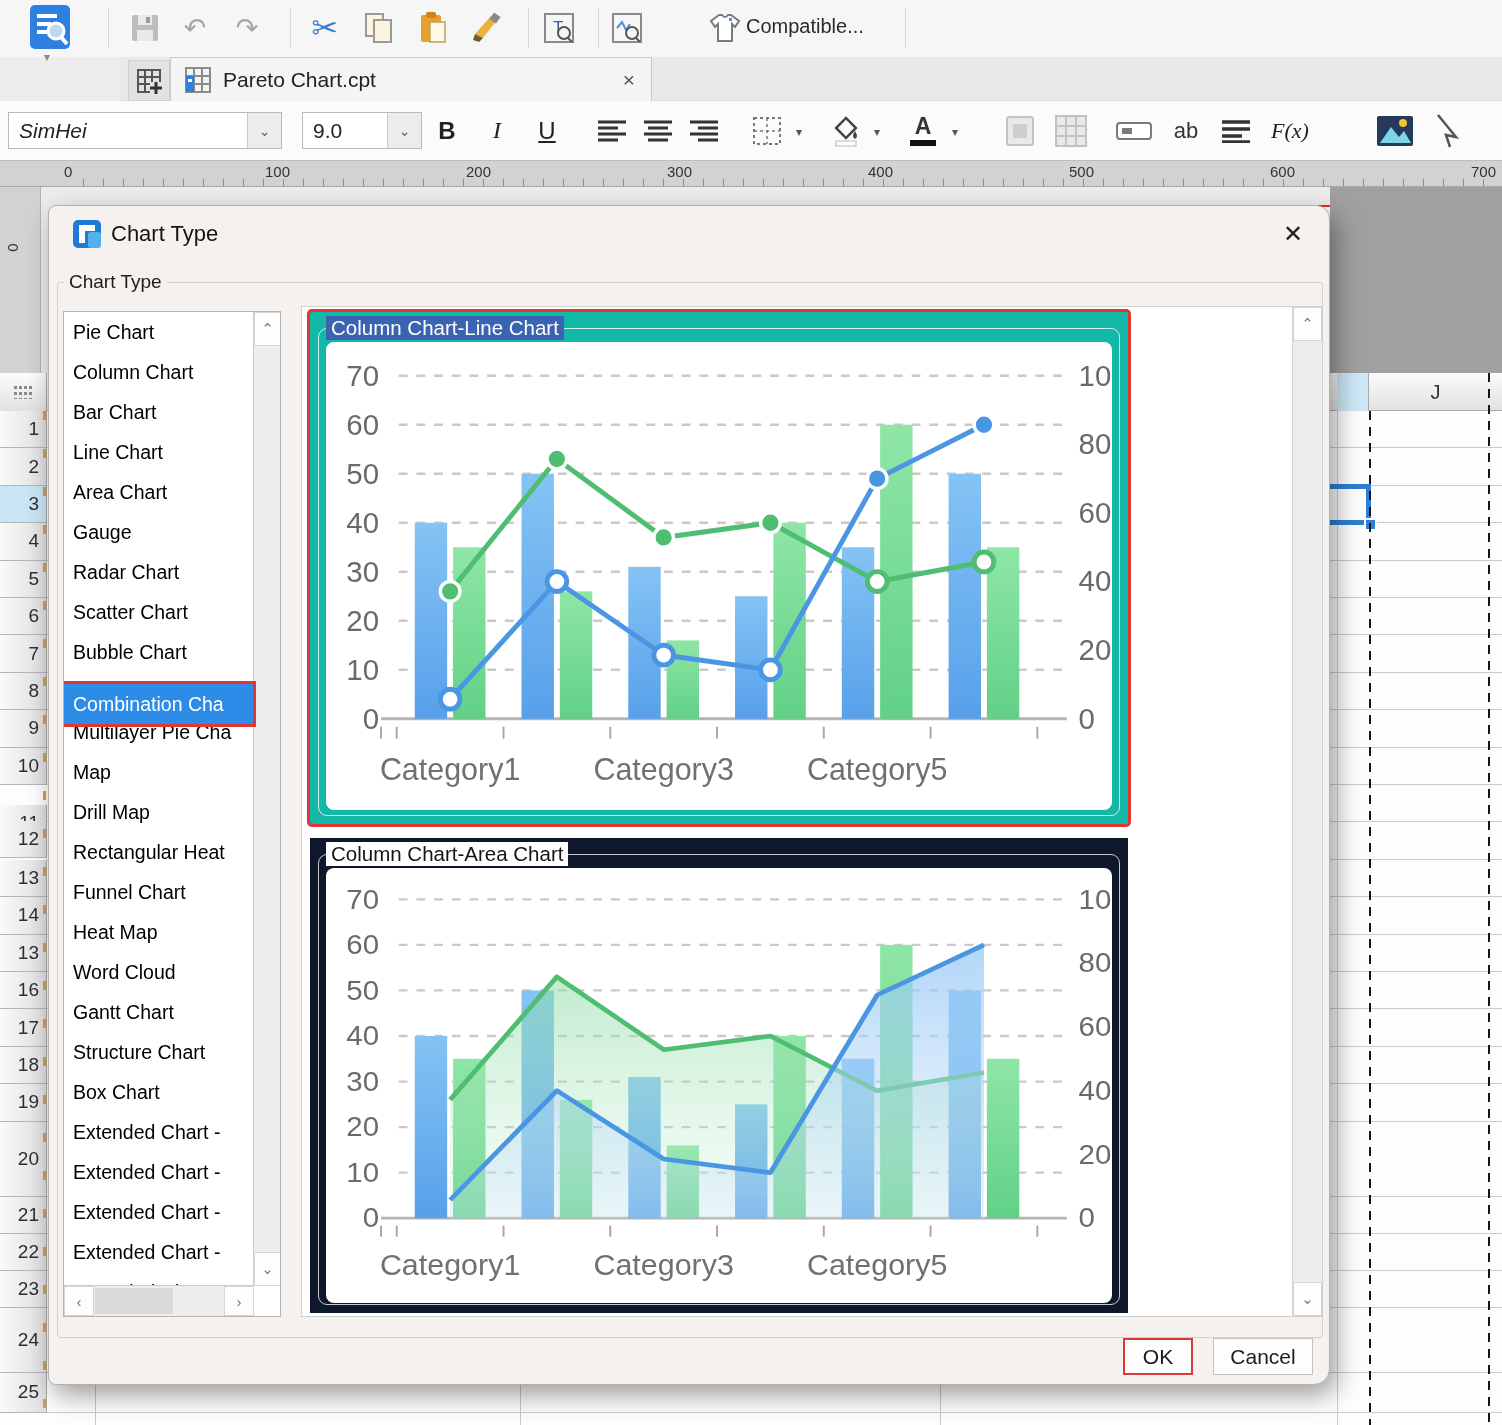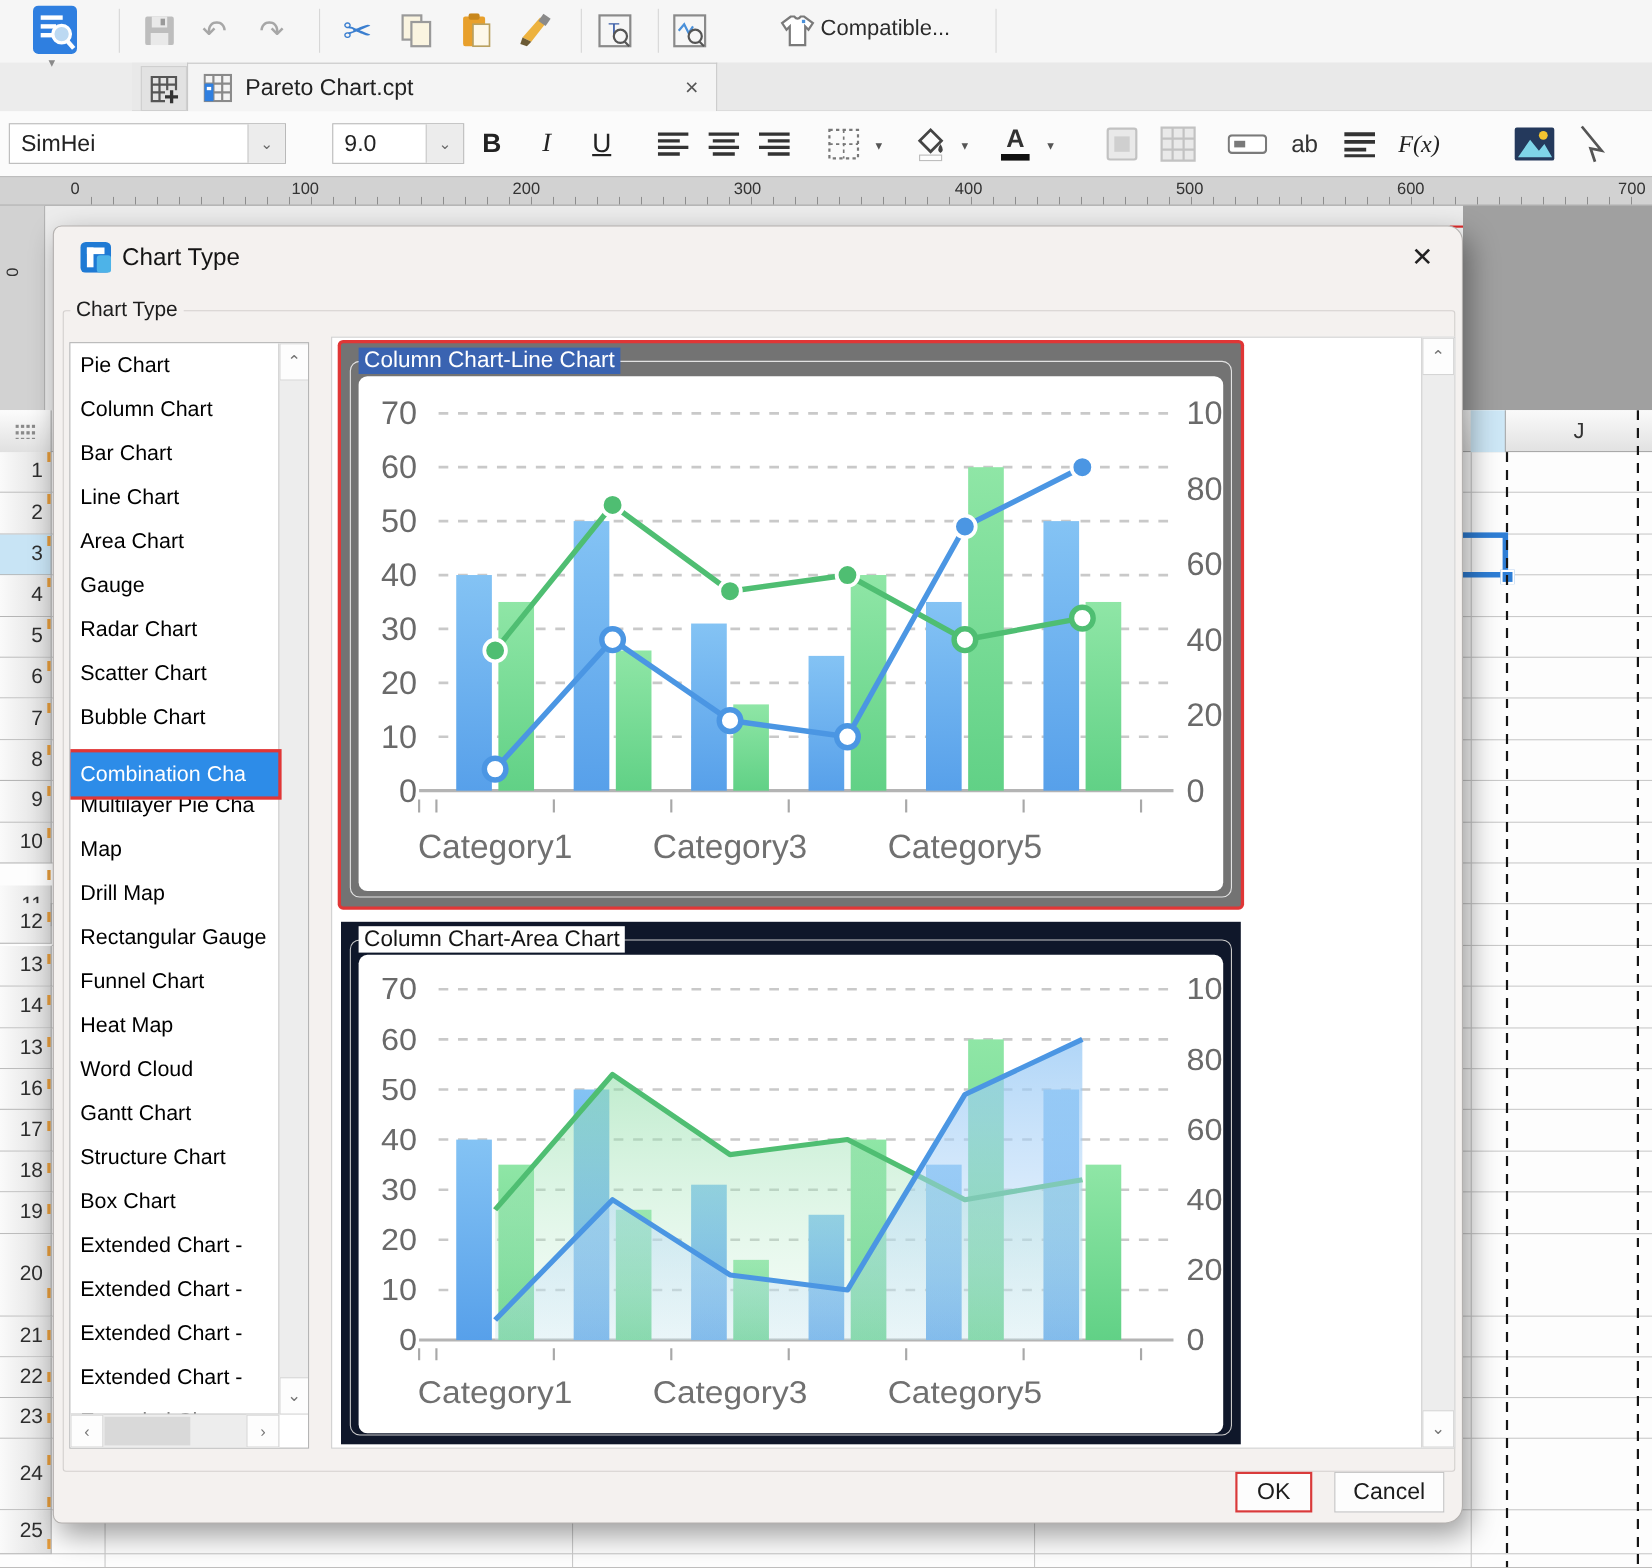--- a/index.html
+++ b/index.html
@@ -60,21 +60,21 @@
   .litem{position:absolute;left:0;width:189px;height:40px;line-height:40px;padding-left:9px;font-size:19.5px;color:#000;white-space:nowrap;overflow:hidden;}
   .litem.sel{background:#2d8ce8;color:#fff;box-shadow:0 0 0 3px #e03636;z-index:2;}
   #lb-vscroll{position:absolute;right:0;top:0;width:27px;height:974px;background:#ededed;border-left:1px solid #ccc;}
   #lb-hscroll{position:absolute;left:0;bottom:0;width:190px;height:31px;background:#ededed;border-top:1px solid #ccc;}
   .sc-btn{position:absolute;background:#fdfdfd;border:1px solid #d5d5d5;color:#777;display:flex;align-items:center;justify-content:center;font-size:15px;}
   .sc-thumb{position:absolute;background:#d9d9d9;}
   
   #preview-pane{left:252px;top:100px;width:1022px;height:1011px;background:#fff;border:1px solid #cfcfcf;}
   #pv-vscroll{position:absolute;right:0;top:0;width:30px;height:100%;background:#ededed;border-left:1px solid #d2d2d2;}
   .preview{position:absolute;left:8px;width:818px;}
-  #preview-line{top:5px;height:512px;background:#737373;box-shadow:0 0 0 3px #e03636;border-radius:2px;}
+  #preview-line{top:5px;height:512px;background:#14b8a6;box-shadow:0 0 0 3px #e03636;border-radius:2px;}
   #preview-area{top:531px;height:475px;background:#0f172a;}
   .pv-frame{position:absolute;left:8px;right:8px;top:16px;bottom:8px;border:1px solid rgba(255,255,255,.8);border-radius:9px;}
   #preview-area .pv-frame{border-color:#c9c9c9;}
   .pv-title{position:absolute;left:16px;top:4px;font-size:20.5px;padding:0 5px;z-index:2;}
   #preview-line .pv-title{color:#fff;background:#3a63b1;}
   #preview-area .pv-title{color:#141414;background:#fff;}
   .pv-chart{position:absolute;left:16px;right:16px;top:30px;bottom:14px;background:#fff;border-radius:8px;overflow:hidden;}
   #preview-area .pv-chart{bottom:10px;}
   .pv-chart svg{width:100%;height:100%;display:block;}
   
@@ -176,21 +176,21 @@
             <rect x="1" y="9" width="8" height="16" fill="#2f7fe0"></rect>
             <rect x="3" y="12" width="4" height="3" fill="#fff"></rect>
           </svg>
       </span>
       <span id="tab-title">Pareto Chart.cpt</span>
       <span id="tab-close">×</span>
     </div>
   </div>
 
   <div id="format-bar" class="abs">
-    <div class="abs combo" style="left:8px;width:252px;">
+    <div class="abs combo" style="left:8px;width:274px;font-style:italic;">
       <span class="val">SimHei</span>
         <span class="dd">⌄</span>
     </div>
     <div class="abs combo" style="left:302px;width:120px;">
       <span class="val">9.0</span>
         <span class="dd">⌄</span>
     </div>
     <div class="abs fmt-btn" style="left:432px;width:30px;font-weight:bold;font-size:24px;">B</div>
     <div class="abs fmt-btn" style="left:482px;width:30px;font-style:italic;font-size:24px;font-family:'Liberation Serif',serif;">I</div>
     <div class="abs fmt-btn" style="left:532px;width:30px;text-decoration:underline;font-size:24px;">U</div>
@@ -401,21 +401,21 @@
           <div class="litem" style="top: 120px;">Line Chart</div>
           <div class="litem" style="top: 160px;">Area Chart</div>
           <div class="litem" style="top: 200px;">Gauge</div>
           <div class="litem" style="top: 240px;">Radar Chart</div>
           <div class="litem" style="top: 280px;">Scatter Chart</div>
           <div class="litem" style="top: 320px;">Bubble Chart</div>
           <div class="litem sel" style="top: 372px;">Combination Cha</div>
           <div class="litem" style="top: 400px;">Multilayer Pie Cha</div>
           <div class="litem" style="top: 440px;">Map</div>
           <div class="litem" style="top: 480px;">Drill Map</div>
-          <div class="litem" style="top: 520px;">Rectangular Gauge</div>
+          <div class="litem" style="top: 520px;">Rectangular Heat</div>
           <div class="litem" style="top: 560px;">Funnel Chart</div>
           <div class="litem" style="top: 600px;">Heat Map</div>
           <div class="litem" style="top: 640px;">Word Cloud</div>
           <div class="litem" style="top: 680px;">Gantt Chart</div>
           <div class="litem" style="top: 720px;">Structure Chart</div>
           <div class="litem" style="top: 760px;">Box Chart</div>
           <div class="litem" style="top: 800px;">Extended Chart -</div>
           <div class="litem" style="top: 840px;">Extended Chart -</div>
           <div class="litem" style="top: 880px;">Extended Chart -</div>
           <div class="litem" style="top: 920px;">Extended Chart -</div>

